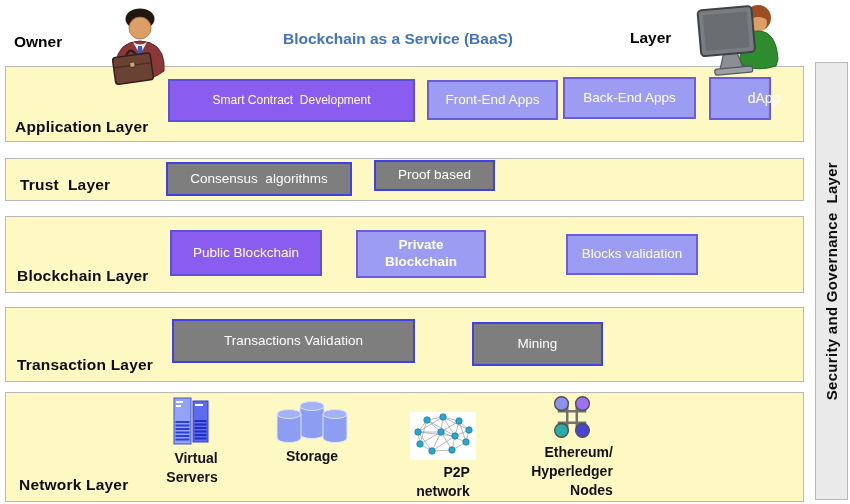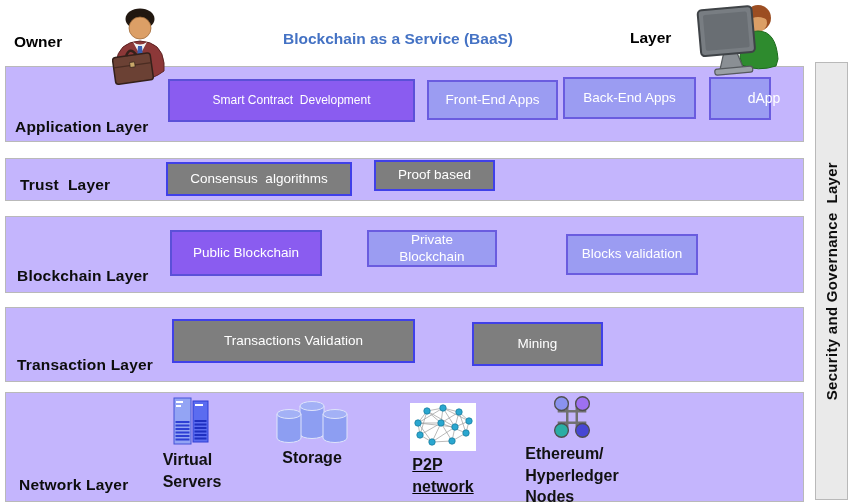--- a/index.html
+++ b/index.html
@@ -1,21 +1,21 @@
 <!DOCTYPE html>
 <html><head>
 <meta charset="utf-8">
 <style>
   html,body { margin:0; padding:0; background:#fff; }
   .stage {
     position:relative; width:850px; height:504px; background:#ffffff;
     font-family:"Liberation Sans", sans-serif; overflow:hidden;
   }
   .band {
-    position:absolute; left:5px; width:799px; background:#c4b5fd;
+    position:absolute; left:5px; width:799px; background:#fef9c3;
     border:1px solid #b9b9b9; box-sizing:border-box; z-index:1;
   }
   .band-label {
     position:absolute; font-weight:bold; font-size:15.5px; color:#0d0d0d;
     white-space:pre; letter-spacing:.2px;
   }
   .box {
     position:absolute; z-index:2; display:flex; align-items:center; justify-content:center;
     color:#ffffff; font-size:13.5px; text-align:center; box-sizing:border-box;
     white-space:pre-wrap; line-height:1.25;
@@ -30,21 +30,21 @@
   .sidebar {
     position:absolute; left:815px; top:62px; width:33px; height:438px;
     background:#eaeaea; border:1px solid #b9b9b9; box-sizing:border-box;
     display:flex; align-items:center; justify-content:center; z-index:1;
   }
   .sidebar-text {
     writing-mode:vertical-rl; transform:rotate(180deg);
     font-weight:bold; font-size:15px; color:#0d0d0d; white-space:pre; letter-spacing:.3px;
   }
   .net-item { position:absolute; z-index:2; display:flex; flex-direction:column; align-items:center; }
-  .net-label { font-weight:bold; font-size:16px; color:#111; text-align:left;
+  .net-label { font-weight:bold; font-size:14px; color:#111; text-align:right;
                white-space:pre-wrap; line-height:1.35; margin-top:3px; }
 </style>
 </head>
 <body>
 
 <div class="stage">
 
   <div class="hdr-label" style="left:14px;top:33px;">Owner</div>
 
   <svg class="hicon" style="left:112px;top:5px;" width="56" height="83" viewBox="0 0 56 83">
@@ -97,21 +97,21 @@
 
   <div class="box purple" style="left:168px;top:79px;width:247px;height:43px;font-size:12px;">Smart Contract  Development</div>
   <div class="box peri" style="left:427px;top:80px;width:131px;height:40px;">Front-End Apps</div>
   <div class="box peri" style="left:563px;top:77px;width:133px;height:42px;">Back-End Apps</div>
   <div class="box peri" style="left:709px;top:77px;width:62px;height:43px;font-size:14px;padding-left:48px;">dApp</div>
 
   <div class="box gray" style="left:166px;top:162px;width:186px;height:34px;">Consensus  algorithms</div>
   <div class="box gray" style="left:374px;top:160px;width:121px;height:31px;">Proof based</div>
 
   <div class="box purple" style="left:170px;top:230px;width:152px;height:46px;">Public Blockchain</div>
-  <div class="box peri" style="left:367px;top:230px;width:130px;height:37px;">Private
+  <div class="box peri" style="left:356px;top:230px;width:130px;height:48px;font-weight:bold;">Private
 Blockchain</div>
   <div class="box peri" style="left:566px;top:234px;width:132px;height:41px;">Blocks validation</div>
 
   <div class="box gray" style="left:172px;top:319px;width:243px;height:44px;">Transactions Validation</div>
   <div class="box gray" style="left:472px;top:322px;width:131px;height:44px;">Mining</div>
 
   <div class="net-item" style="left:160px;top:397px;width:64px;">
     <svg width="40" height="49" viewBox="0 0 40 49">
       <rect x="2" y="1" width="17" height="46" fill="#93a4f4" stroke="#4553d8" stroke-width="1"></rect>
       <rect x="4" y="4" width="7" height="2" fill="#ffffff"></rect>
@@ -146,21 +146,21 @@
         <ellipse cx="38" cy="6" rx="12" ry="4.5" fill="#a3b1f6"></ellipse>
         <path d="M3,14 v24 a12,4.5 0 0 0 24,0 v-24 Z" fill="#8d9ef2"></path>
         <ellipse cx="15" cy="14" rx="12" ry="4.5" fill="#a3b1f6"></ellipse>
         <path d="M49,14 v24 a12,4.5 0 0 0 24,0 v-24 Z" fill="#8d9ef2"></path>
         <ellipse cx="61" cy="14" rx="12" ry="4.5" fill="#a3b1f6"></ellipse>
       </g>
     </svg>
     <div class="net-label">Storage</div>
   </div>
 
-  <div class="net-item" style="left:405px;top:403px;width:76px;text-decoration:underline;">
+  <div class="net-item" style="left:405px;top:412px;width:76px;">
     <svg width="66" height="48" viewBox="0 0 66 48">
       <rect width="66" height="48" fill="#ffffff"></rect>
       <g stroke="#9c9c9c" stroke-width="0.7">
         <path d="M8,20 L17,8 M8,20 L33,5 M8,20 L31,20 M8,20 L10,32 M8,20 L22,39 M8,20 L45,24
                  M17,8 L33,5 M17,8 L31,20 M17,8 L45,24 M17,8 L10,32 M33,5 L49,9 M33,5 L31,20
                  M33,5 L59,18 M33,5 L45,24 M49,9 L59,18 M49,9 L31,20 M49,9 L45,24 M49,9 L56,30
                  M59,18 L56,30 M59,18 L45,24 M56,30 L42,38 M56,30 L31,20 M45,24 L42,38 M45,24 L22,39
                  M31,20 L22,39 M31,20 L10,32 M31,20 L42,38 M10,32 L22,39 M22,39 L42,38"></path>
       </g>
       <g fill="#2aa7d0" stroke="#1a7da0" stroke-width="0.8">

